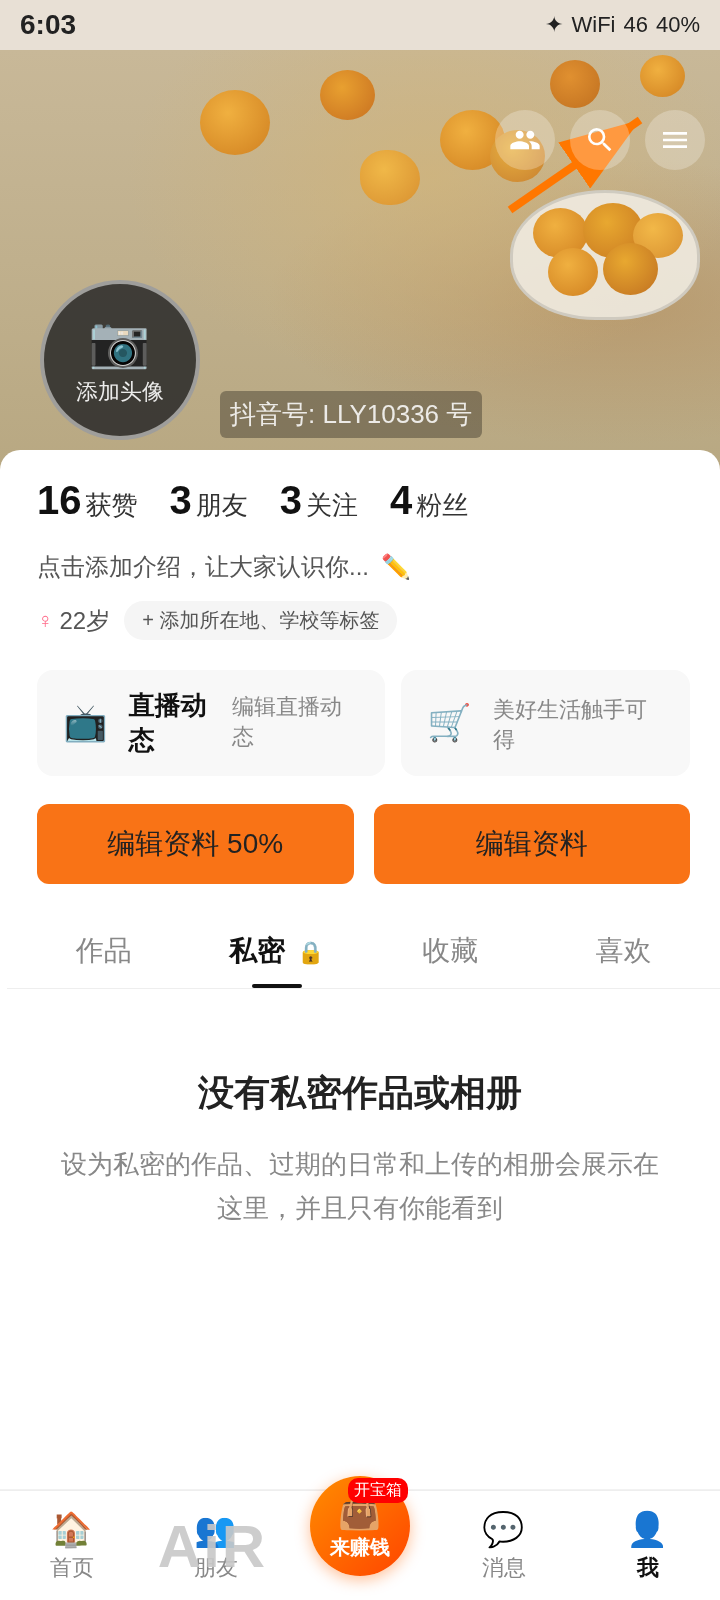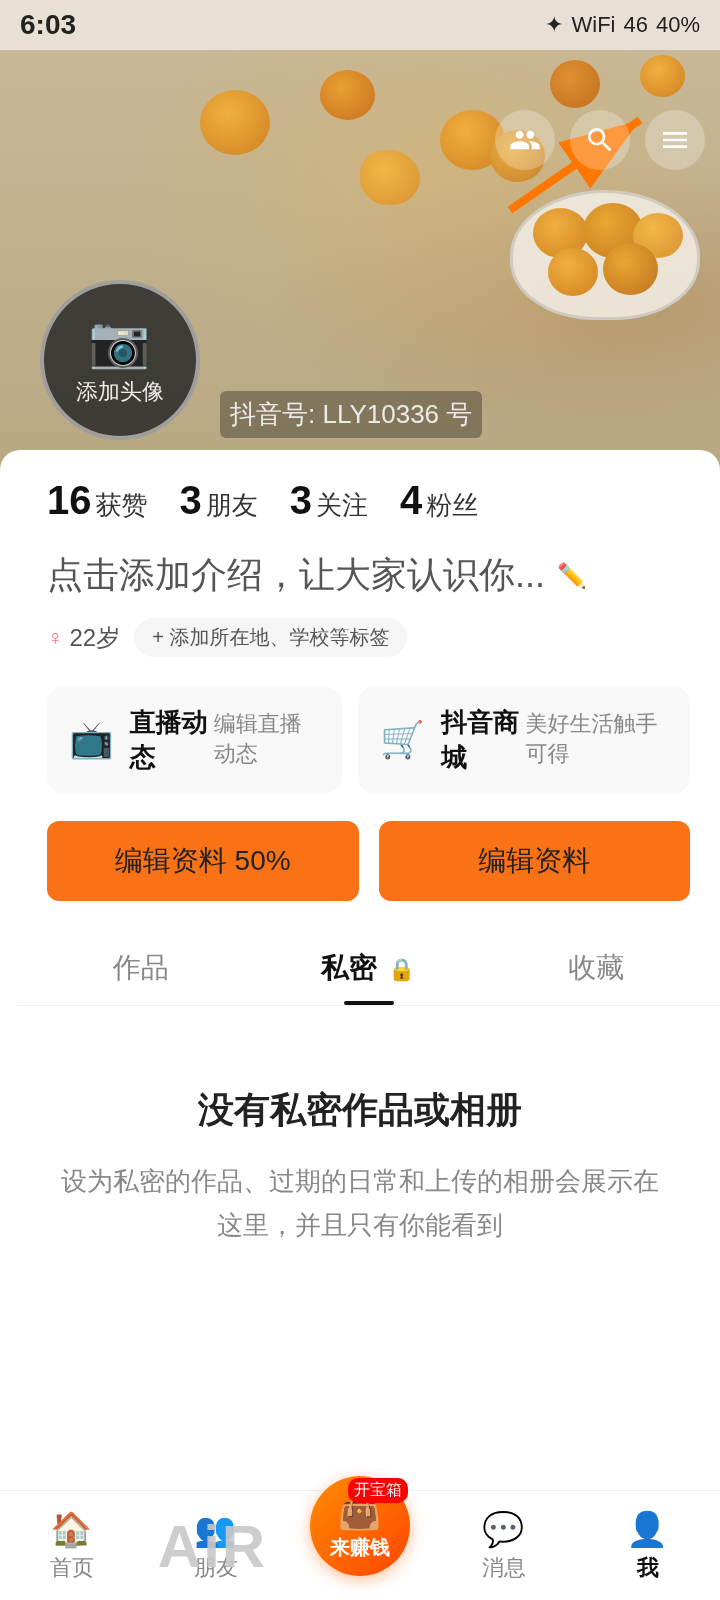--- a/index.html
+++ b/index.html
@@ -179,21 +179,21 @@
       display: inline-block;
     }
 
     
     .profile-section {
       background: #ffffff;
       border-radius: 20px 20px 0 0;
       margin-top: -20px;
       position: relative;
       z-index: 5;
-      padding: 30px 30px 0 47px;
+      padding: 30px 30px 0 37px;
     }
 
     
     .stats-row {
       display: flex;
       align-items: center;
       gap: 0;
       margin-bottom: 28px;
       flex-wrap: nowrap;
     }
@@ -216,21 +216,21 @@
     }
 
     
     .bio-row {
       display: flex;
       align-items: center;
       gap: 12px;
       margin-bottom: 18px;
     }
     .bio-text {
-      font-size: 36px;
+      font-size: 24px;
       color: #555;
     }
     .edit-icon-small {
       font-size: 24px;
       color: #999;
     }
 
     
     .tags-row {
       display: flex;
@@ -591,41 +591,43 @@
     <div class="feature-card">
       <div class="feature-icon">📺</div>
       <div class="feature-info">
         <span class="feature-title">直播动态</span>
         <span class="feature-subtitle">编辑直播动态</span>
       </div>
     </div>
     <div class="feature-card">
       <div class="feature-icon">🛒</div>
       <div class="feature-info">
-        <span class="feature-title">抖音商城</span>
         <span class="feature-subtitle">美好生活触手可得</span>
       </div>
     </div>
   </div>
 
   <div class="action-row">
     <button class="action-btn">编辑资料 50%</button>
     <button class="action-btn">编辑资料</button>
   </div>
 
   <div class="tabs-row">
     <div class="tab-item">
       <span>作品</span>
     </div>
     <div class="tab-item active">
       <span>私密</span>
       <span class="tab-lock">🔒</span>
     </div>
     <div class="tab-item">
       <span>收藏</span>
+    </div>
+    <div class="tab-item">
+      <span>喜欢</span>
     </div>
   </div>
 </div>
 
 <div class="empty-state">
   <div class="empty-title">没有私密作品或相册</div>
   <div class="empty-desc">设为私密的作品、过期的日常和上传的相册会展示在这里，并且只有你能看到</div>
 </div>
 
 <div class="nav-spacer"></div>

